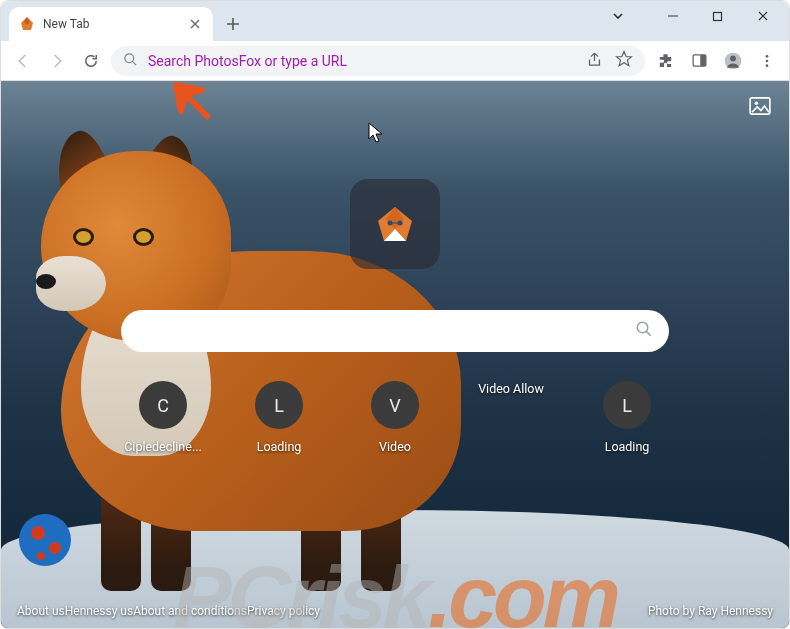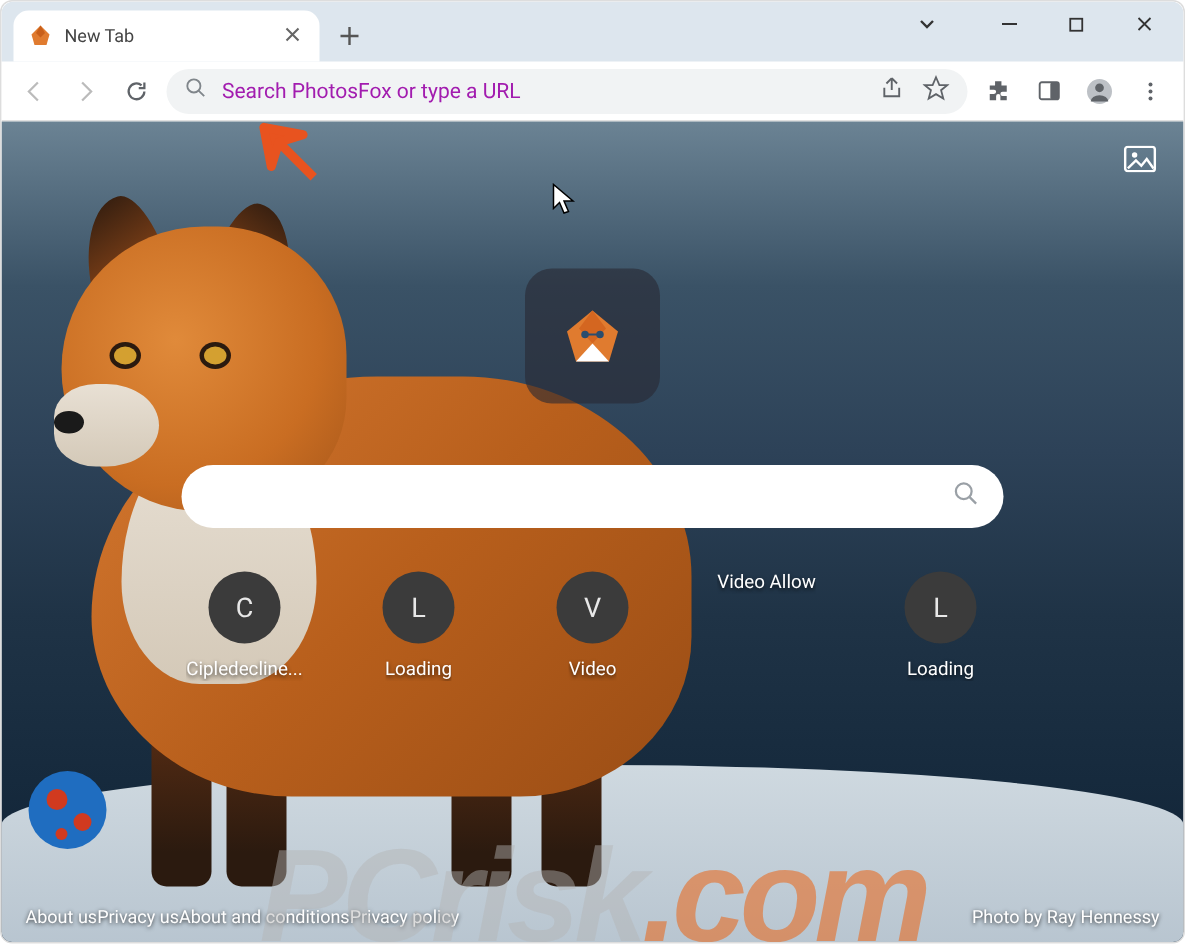--- a/index.html
+++ b/index.html
@@ -604,21 +604,21 @@
         <div class="shortcut-label">Video Allow</div>
       </div>
       <div class="shortcut">
         <div class="shortcut-circle">L</div>
         <div class="shortcut-label">Loading</div>
       </div>
     </div>
 
   <div class="footer-links" id="footer-links">
       <span>About us</span>
-      <span>Privacy us</span>
+      <span>Hennessy us</span>
       <span>About and conditions</span>
       <span>Privacy policy</span>
     </div>
   <div class="photo-credit">Photo by Ray Hennessy</div>
 
   <div class="watermark-badge"></div>
   <div class="watermark">
     <span>PCrisk</span><span class="dot">.com</span>
   </div>
 </div>

